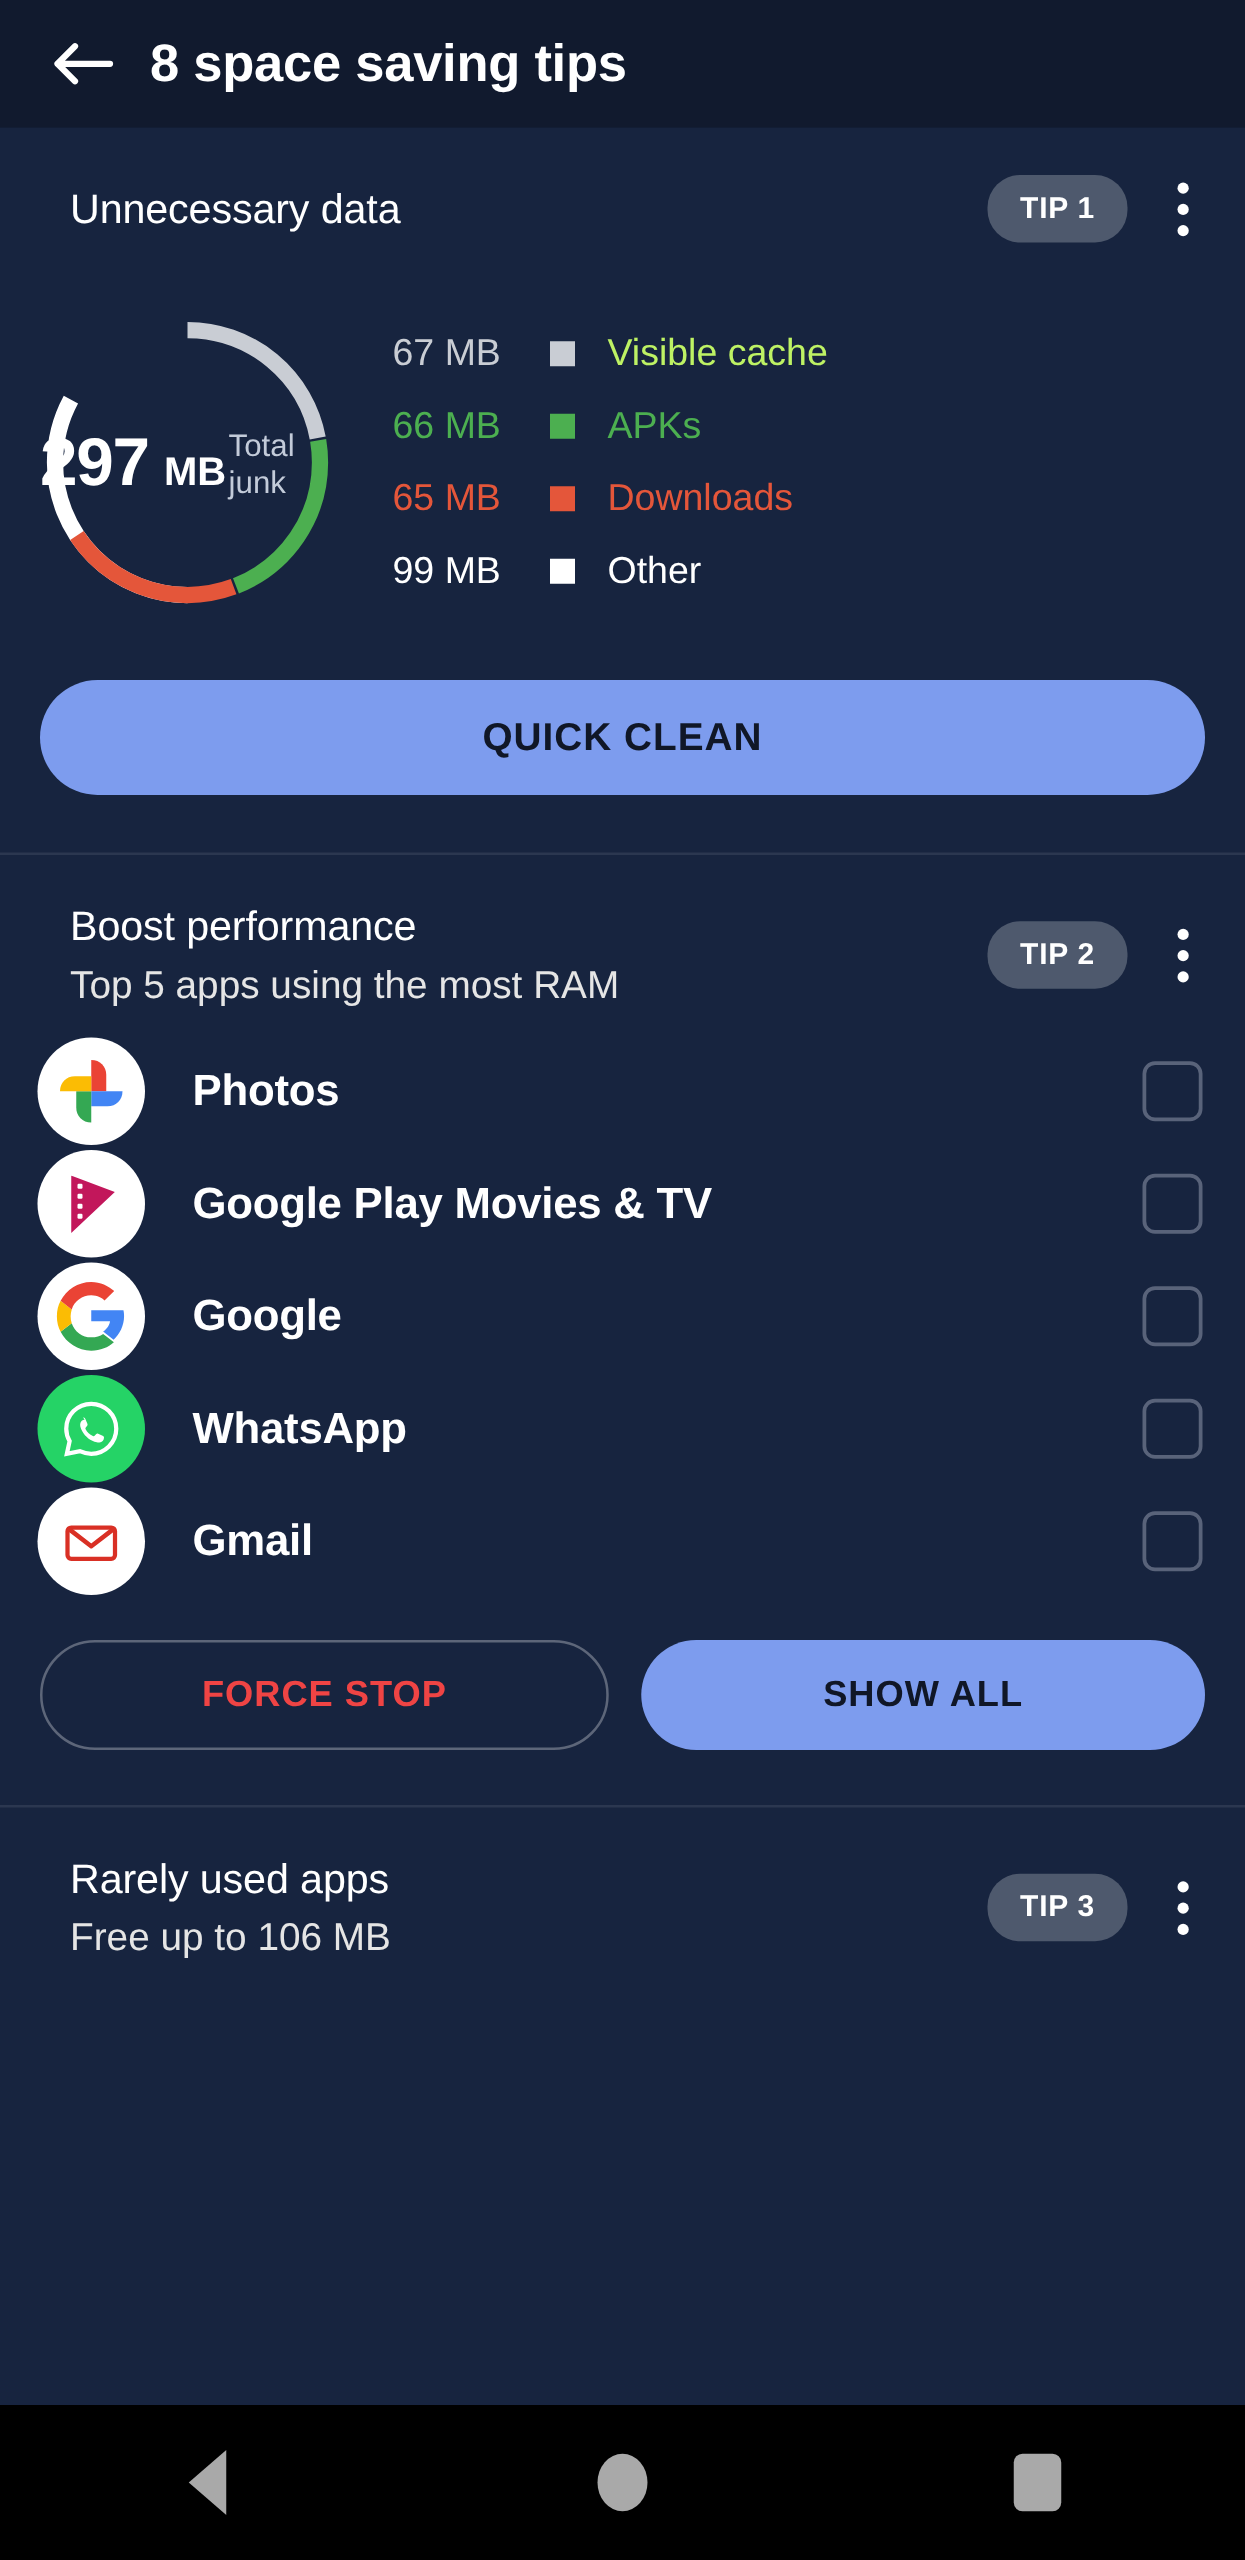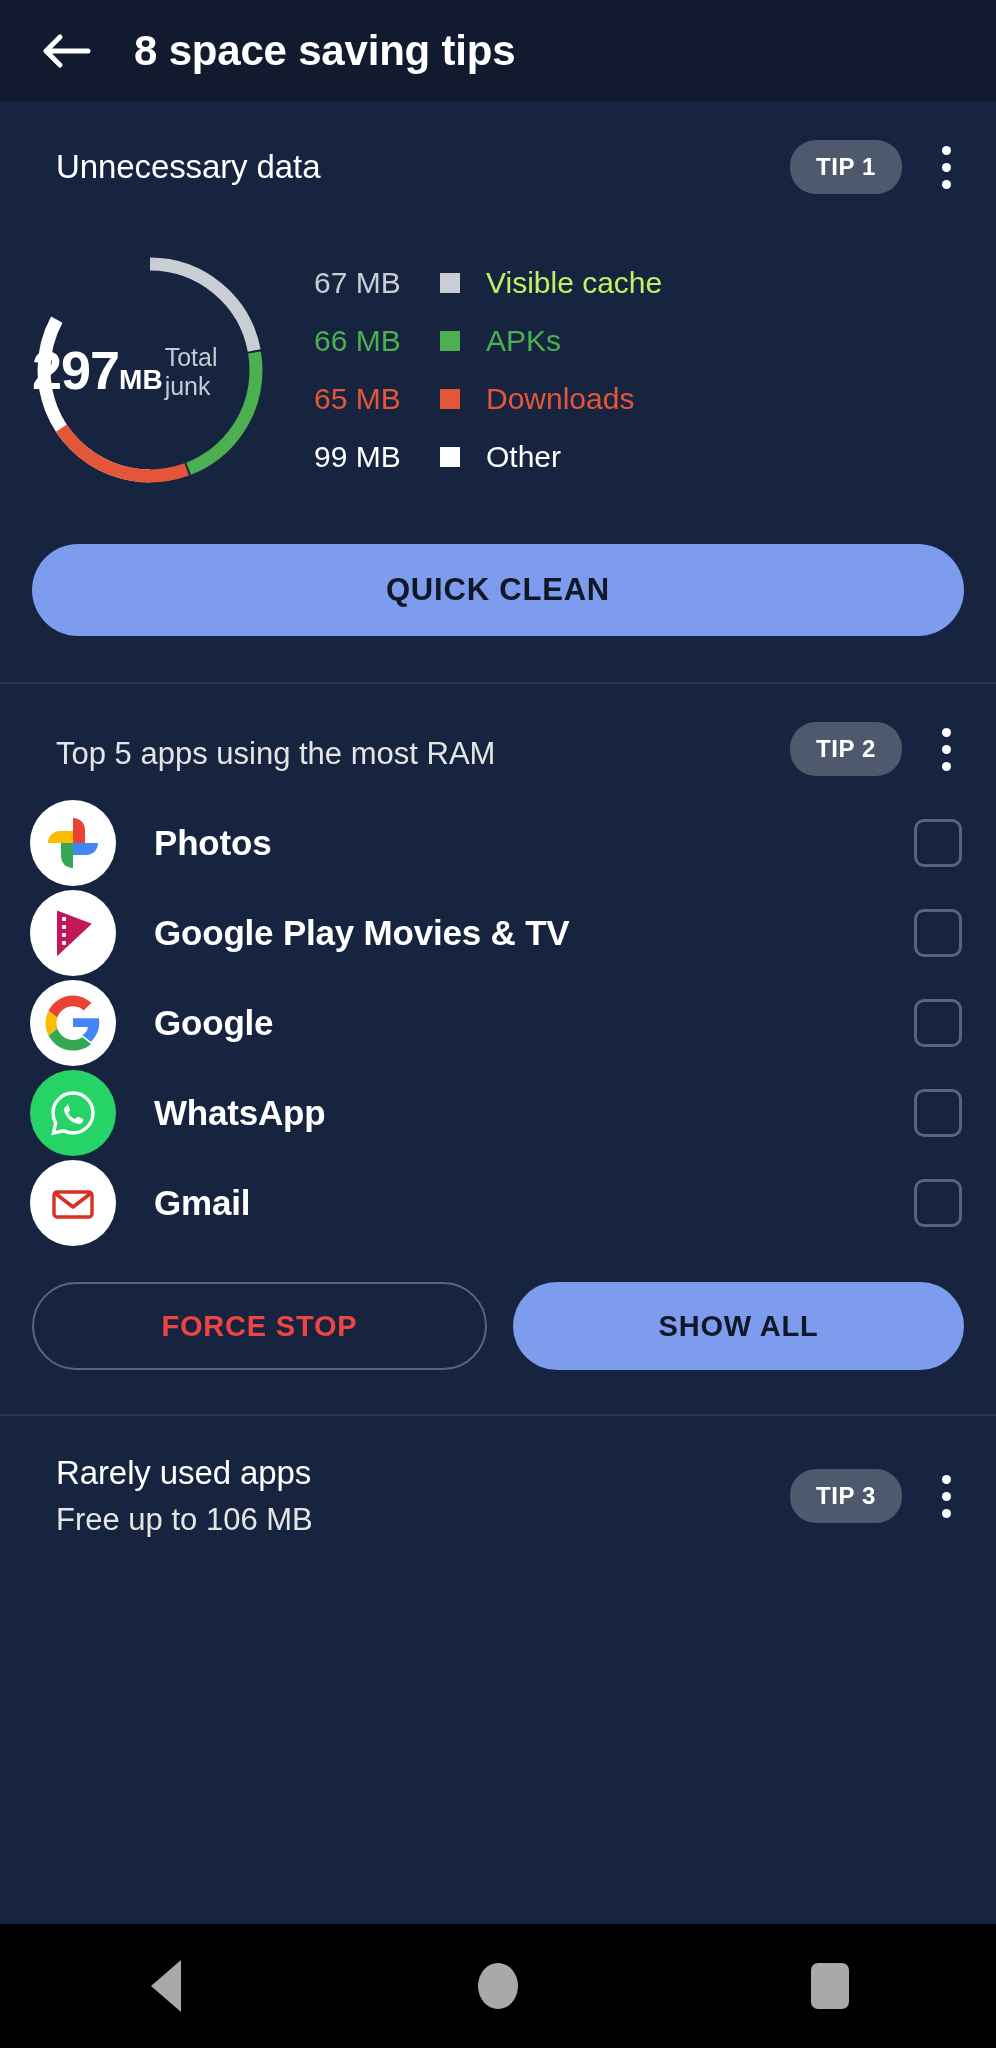--- a/index.html
+++ b/index.html
@@ -7,21 +7,21 @@
     width:996px; height:2048px;
     background:#0d1526;
     font-family:"Liberation Sans", sans-serif;
     overflow:hidden;
   }
   .phone { width:996px; height:2048px; position:relative; display:flex; flex-direction:column; }
 
   
   .appbar {
     height:102px; background:#111a2e; flex:0 0 102px;
-    display:flex; align-items:center; padding-left:38px; gap:40px;
+    display:flex; align-items:center; padding-left:38px; gap:26px;
   }
   .back-arrow { width:56px; height:56px; position:relative; cursor:pointer; flex:0 0 56px; }
   .back-arrow svg { display:block; }
   .appbar-title {
     color:#ffffff; font-size:42px; font-weight:bold; letter-spacing:-0.2px;
     white-space:nowrap;
   }
 
   
   .content { flex:1 1 auto; background:#17243f; position:relative; overflow:hidden; }
@@ -54,21 +54,21 @@
   .junk-row { display:flex; align-items:center; padding:58px 0 0 0; }
   .donut-wrap { width:300px; flex:0 0 300px; display:flex; justify-content:center; }
   .donut { position:relative; width:236px; height:236px; }
   .donut svg { display:block; transform:rotate(-90deg); }
   .donut-center {
     position:absolute; inset:0; display:flex; flex-direction:row;
     align-items:center; justify-content:center; gap:2px;
   }
   .donut-value { display:flex; align-items:baseline; }
   .donut-num { color:#ffffff; font-size:54px; font-weight:bold; letter-spacing:-1px; }
-  .donut-unit { color:#ffffff; font-size:28px; font-weight:bold; margin-left:0; }
+  .donut-unit { color:#ffffff; font-size:32px; font-weight:bold; margin-left:12px; }
   .donut-label { color:#c3cbd9; font-size:25px; margin-top:4px; }
 
   .legend { flex:1 1 auto; padding-left:14px; }
   .legend-row { display:flex; align-items:center; height:58px; }
   .legend-size { font-size:30px; width:118px; flex:0 0 118px; }
   .legend-chip { width:20px; height:20px; flex:0 0 20px; margin:0 26px 0 8px; }
   .legend-name { font-size:30px; white-space:nowrap; }
 
   
   .btn-row { padding:56px 32px 46px 32px; }
@@ -186,20 +186,21 @@
       <div class="btn-row">
         <div class="btn btn-primary btn-full">QUICK CLEAN</div>
       </div>
     </div>
 
     <div class="sep"></div>
 
     <div class="card">
       <div class="card-head">
         <div class="card-head-texts">
+          <div class="card-title">Boost performance</div>
           <div class="card-sub">Top 5 apps using the most RAM</div>
         </div>
         <div class="tip-pill">TIP 2</div>
         <div class="kebab">
           <i></i>
             <i></i>
             <i></i>
         </div>
       </div>
 

